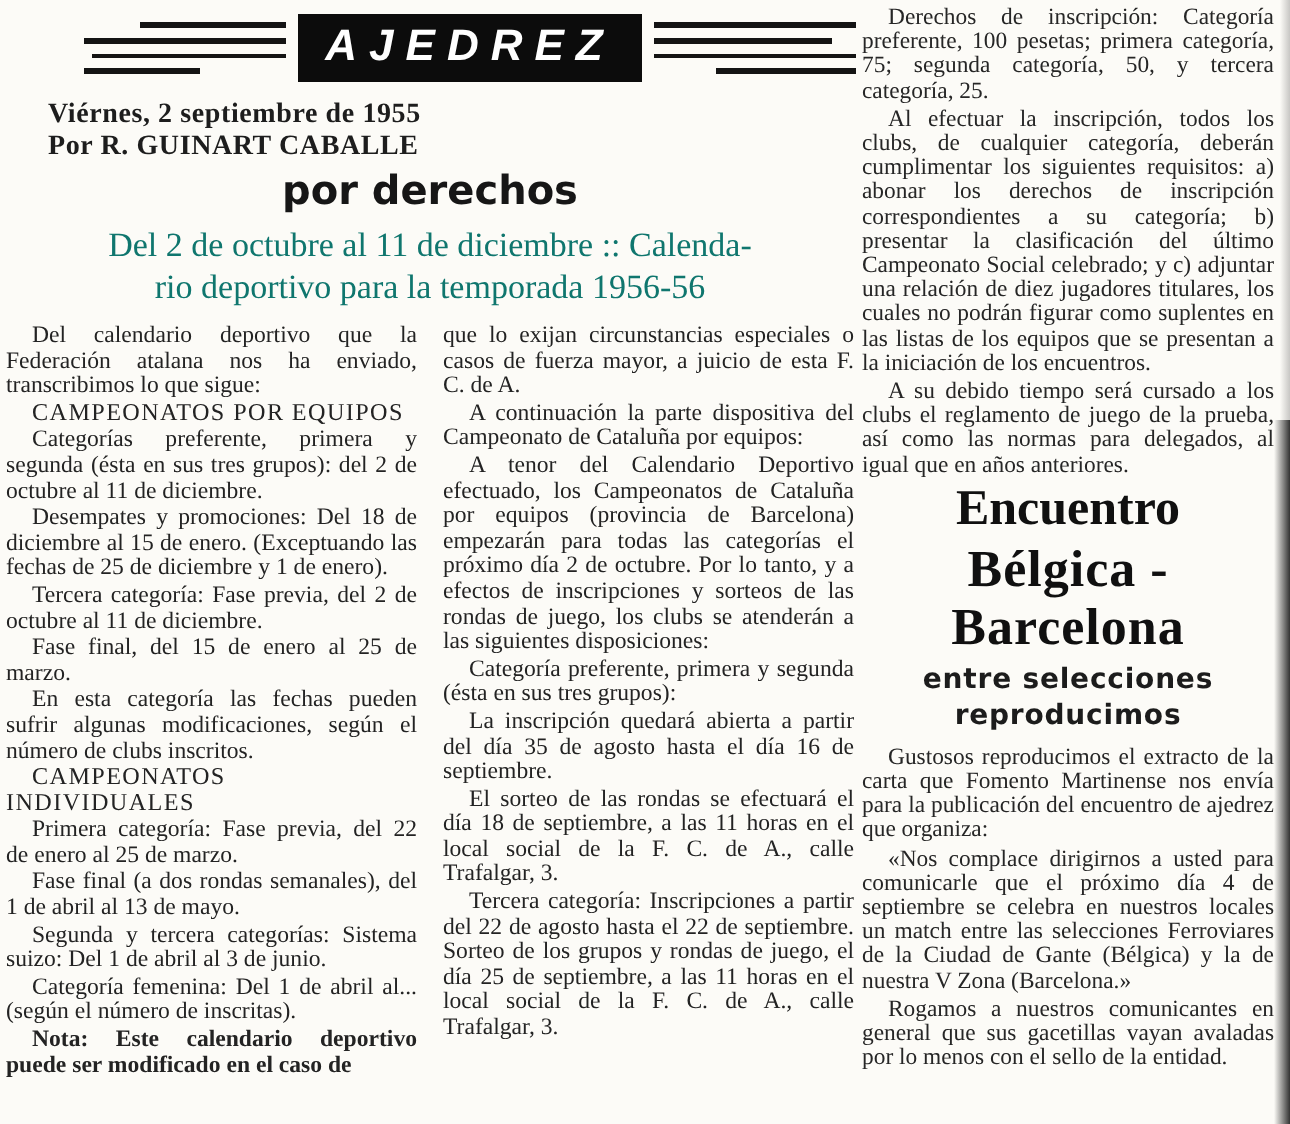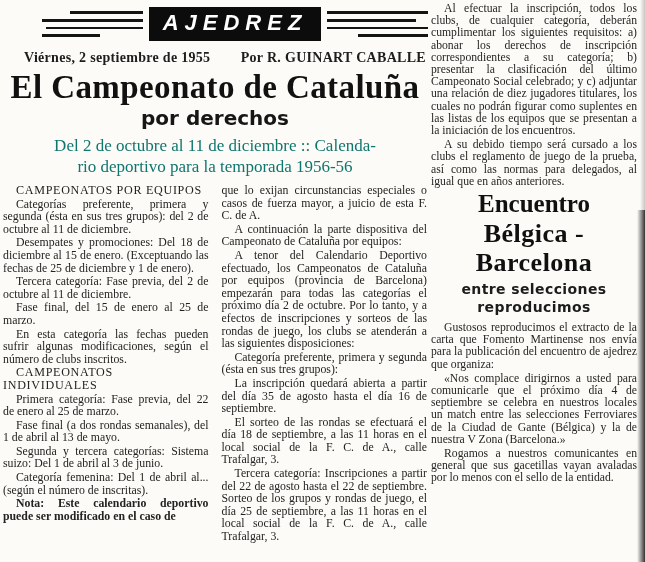--- a/index.html
+++ b/index.html
@@ -18,21 +18,21 @@
   .rules-left  .r3{width:96%; align-self:flex-end;} .rules-left .r4{width:58%;}
   .rules-right .r1{width:100%;} .rules-right .r2{width:88%;}
   .rules-right .r3{width:100%;} .rules-right .r4{width:70%; align-self:flex-end;}
   .logo-box {
     background:#0c0c0c; color:#ffffff; margin:0 6px; padding:3px 14px 5px 14px;
     font-family:Liberation Sans, sans-serif; font-weight:bold; font-style:italic;
     font-size:22px; letter-spacing:6px; white-space:nowrap;
   }
   .byline-row {
     display:flex; justify-content:space-between; align-items:baseline;
-    padding:9px 4px 0 24px; font-weight:bold; font-size:14px; letter-spacing:.3px;
+    padding:9px 4px 0 24px; font-weight:bold; font-size:14px; letter-spacing:.3px;flex-direction:column;
   }
   .headline {
     text-align:center; font-weight:bold; font-size:33px; line-height:36px;
     margin-top:3px; letter-spacing:.4px; color:#111;
   }
   .subhead {
     text-align:center; font-family:"DejaVu Sans", sans-serif; font-weight:bold;
     font-size:20px; line-height:24px; margin-top:1px; color:#161616;
   }
   .deck { text-align:center; font-size:17px; line-height:21px; margin-top:5px; color:#0f766e; }
@@ -85,30 +85,30 @@
         <div class="rule r3"></div>
         <div class="rule r4"></div>
       </div>
     </div>
 
     <div class="byline-row">
       <span>Viérnes, 2 septiembre de 1955</span>
       <span>Por R. GUINART CABALLE</span>
     </div>
 
-    <div class="headline">El Campeonato de Cataluña</div>
     <div class="subhead">por derechos</div>
     <div class="deck">
       <div>Del 2 de octubre al 11 de diciembre :: Calenda-</div>
       <div>rio deportivo para la temporada 1956-56</div>
     </div>
 
     <div class="body-cols">
 
       <div class="bcol">
+        <p>Del calendario deportivo que la Federación atalana nos ha enviado, transcribimos lo que sigue:</p>
         <p class="caps">CAMPEONATOS POR EQUIPOS</p>
         <p>Categorías preferente, primera y segunda (ésta en sus tres grupos): del 2 de octubre al 11 de diciembre.</p>
         <p>Desempates y promociones: Del 18 de diciembre al 15 de enero. (Exceptuando las fechas de 25 de diciembre y 1 de enero).</p>
         <p>Tercera categoría: Fase previa, del 2 de octubre al 11 de diciembre.</p>
         <p>Fase final, del 15 de enero al 25 de marzo.</p>
         <p>En esta categoría las fechas pueden sufrir algunas modificaciones, según el número de clubs inscritos.</p>
         <p class="caps">CAMPEONATOS INDIVIDUALES</p>
         <p>Primera categoría: Fase previa, del 22 de enero al 25 de marzo.</p>
         <p>Fase final (a dos rondas semanales), del 1 de abril al 13 de mayo.</p>
         <p>Segunda y tercera categorías: Sistema suizo: Del 1 de abril al 3 de junio.</p>
@@ -123,20 +123,21 @@
         <p>Categoría preferente, primera y segunda (ésta en sus tres grupos):</p>
         <p>La inscripción quedará abierta a partir del día 35 de agosto hasta el día 16 de septiembre.</p>
         <p>El sorteo de las rondas se efectuará el día 18 de septiembre, a las 11 horas en el local social de la F. C. de A., calle Trafalgar, 3.</p>
         <p>Tercera categoría: Inscripciones a partir del 22 de agosto hasta el 22 de septiembre. Sorteo de los grupos y rondas de juego, el día 25 de septiembre, a las 11 horas en el local social de la F. C. de A., calle Trafalgar, 3.</p>
       </div>
 
     </div>
   </div>
 
   <div class="right-zone">
+    <p>Derechos de inscripción: Categoría preferente, 100 pesetas; primera categoría, 75; segunda categoría, 50, y tercera categoría, 25.</p>
     <p>Al efectuar la inscripción, todos los clubs, de cualquier categoría, deberán cumplimentar los siguientes requisitos: a) abonar los derechos de inscripción correspondientes a su categoría; b) presentar la clasificación del último Campeonato Social celebrado; y c) adjuntar una relación de diez jugadores titulares, los cuales no podrán figurar como suplentes en las listas de los equipos que se presentan a la iniciación de los encuentros.</p>
     <p>A su debido tiempo será cursado a los clubs el reglamento de juego de la prueba, así como las normas para delegados, al igual que en años anteriores.</p>
 
     <div class="enc-title1">Encuentro</div>
     <div class="enc-title2">Bélgica - Barcelona</div>
     <div class="enc-sub">
       <div>entre selecciones</div>
       <div>reproducimos</div>
     </div>
 

